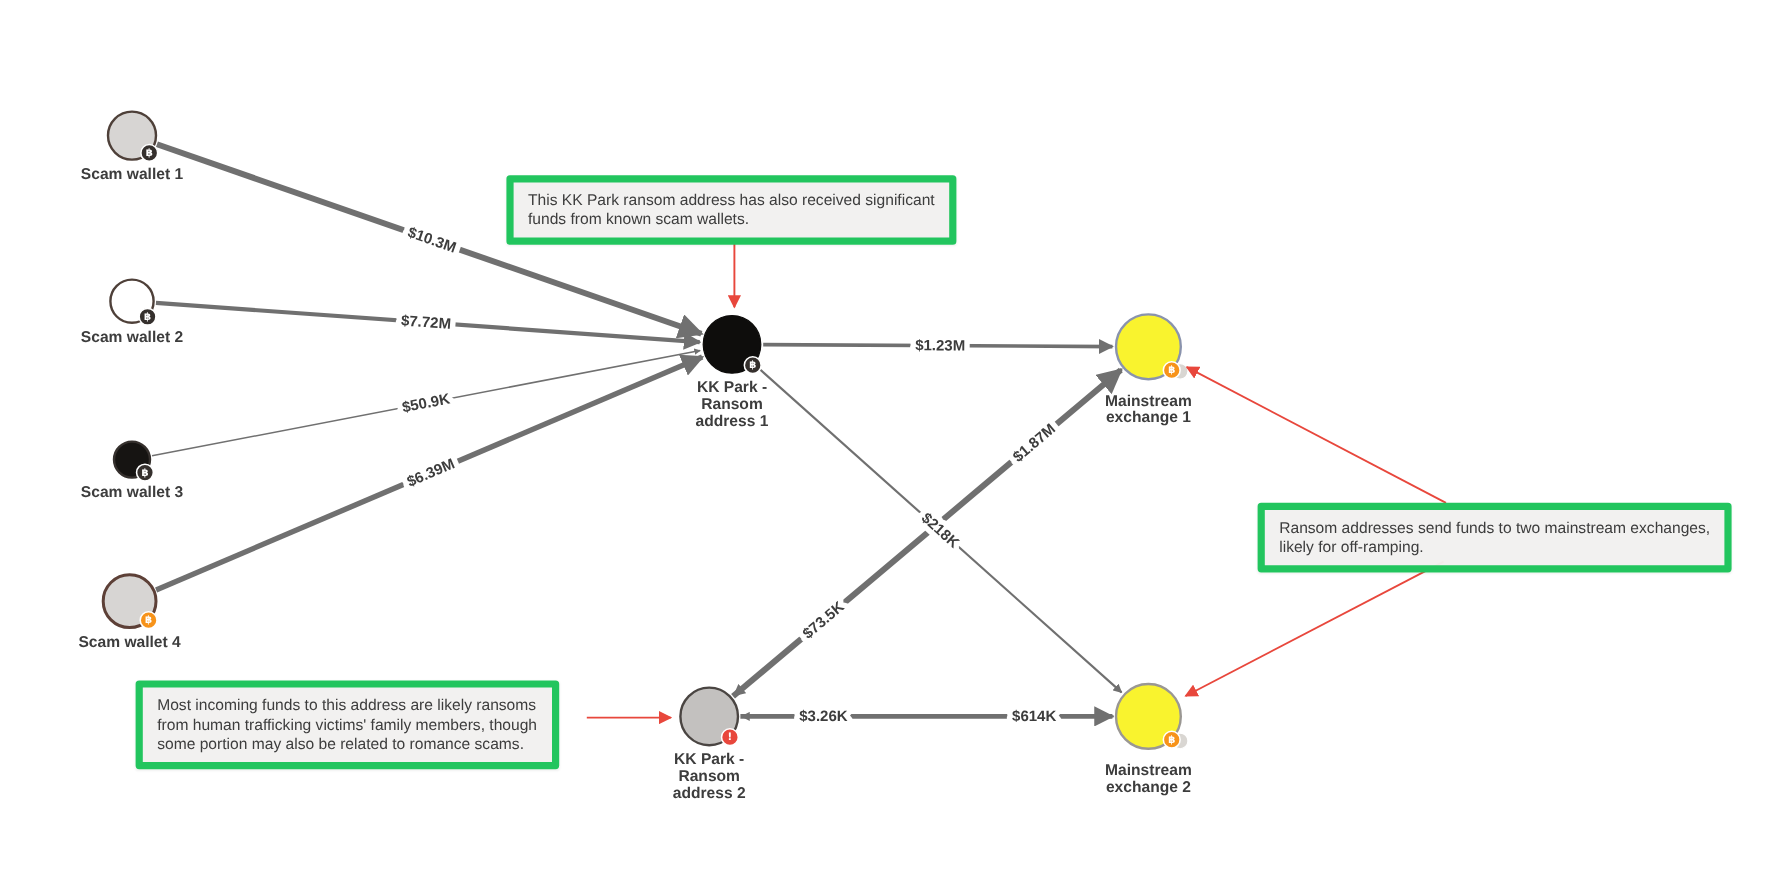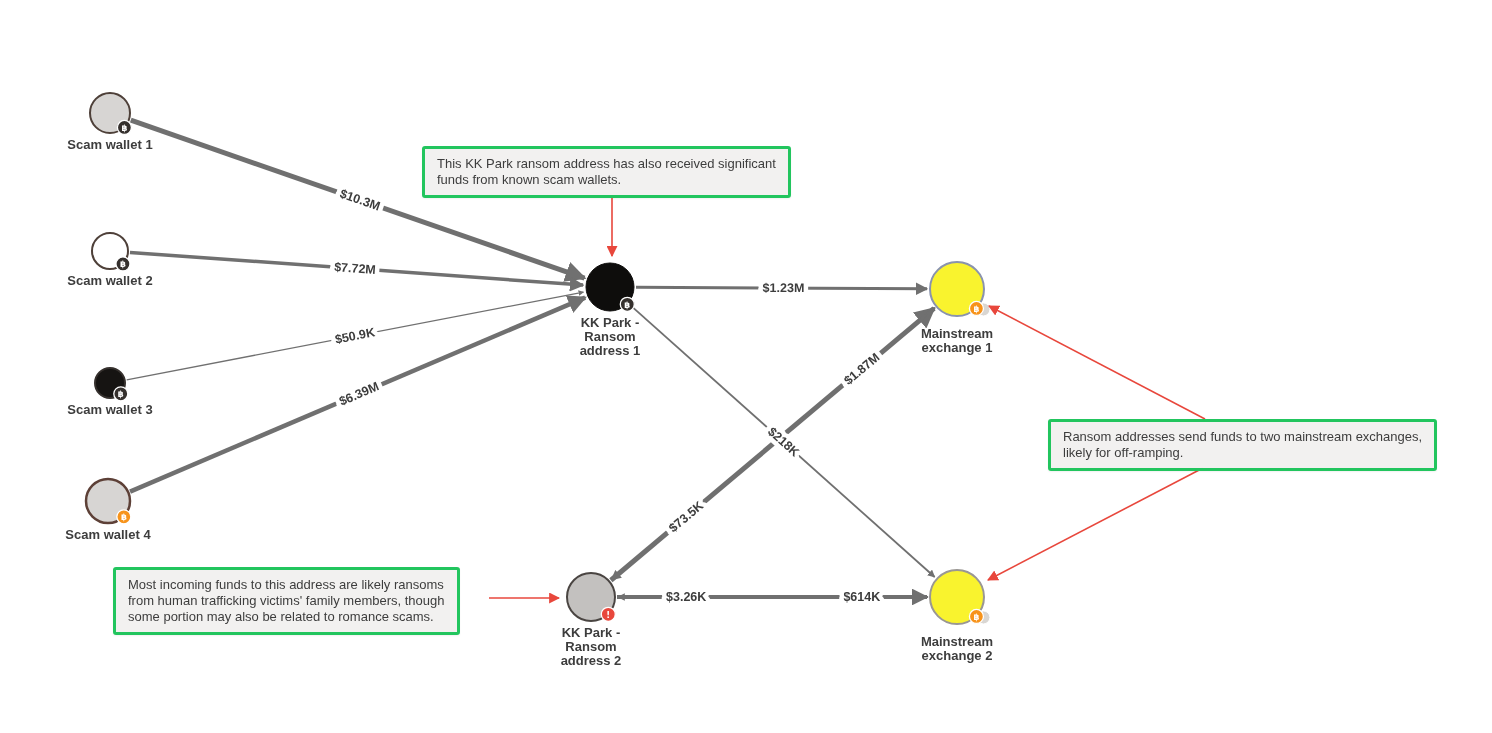--- a/index.html
+++ b/index.html
@@ -46,21 +46,21 @@
   .badge-glyph {
     font-family: "DejaVu Sans", sans-serif;
     font-size: 8.5px;
     font-weight: 700;
     text-anchor: middle;
     dominant-baseline: central;
   }
   .annotation {
     position: absolute;
     background: rgba(242, 241, 239, 0.97);
-    border: 3px solid #22c55e;
+    border: 6px solid #22c55e;
     border-radius: 3px;
     padding: 7px 12px;
     font-size: 13px;
     line-height: 16px;
     color: #3d3d3d;
     white-space: pre-line;
     width: max-content;
     max-width: 430px;
     box-shadow: 0 1px 2px rgba(0,0,0,0.06);
   }

